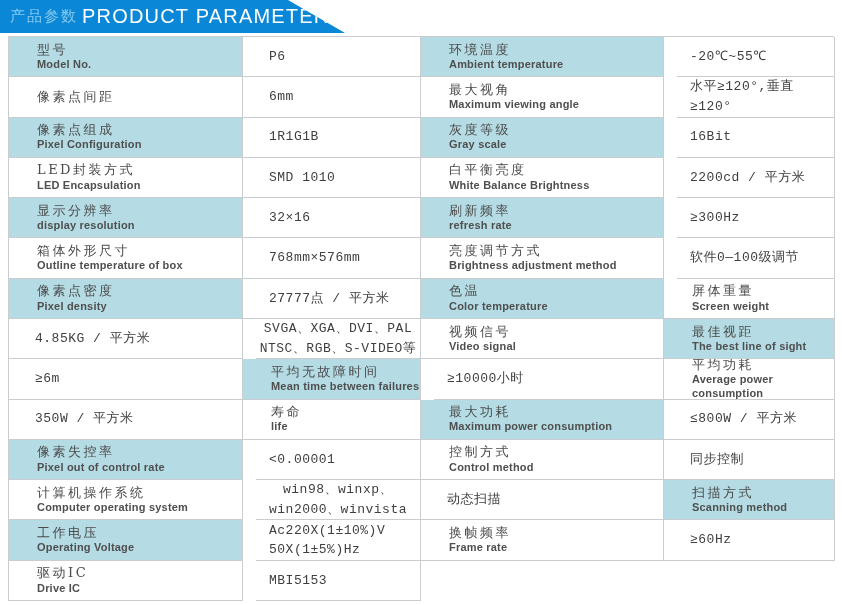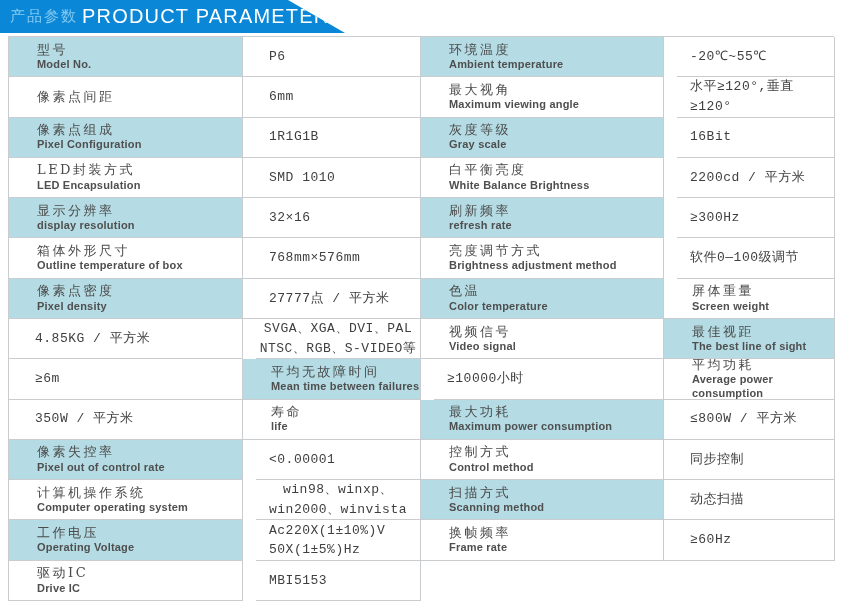--- a/index.html
+++ b/index.html
@@ -180,25 +180,25 @@
       <span class="label-zh">控制方式</span>
       <span class="label-en">Control method</span>
     </div>
     <div class="cell value-cell left-col">同步控制</div>
     <div class="cell label-cell">
       <span class="label-zh">计算机操作系统</span>
       <span class="label-en">Computer operating system</span>
     </div>
     <div class="cell value-cell right-col centered">win98、winxp、
 win2000、winvista</div>
+    <div class="cell value-cell left-col">动态扫描</div>
     <div class="cell label-cell tinted">
       <span class="label-zh">扫描方式</span>
       <span class="label-en">Scanning method</span>
     </div>
-    <div class="cell value-cell left-col">动态扫描</div>
     <div class="cell label-cell tinted">
       <span class="label-zh">工作电压</span>
       <span class="label-en">Operating Voltage</span>
     </div>
     <div class="cell value-cell right-col">Ac220X(1±10%)V
 50X(1±5%)Hz</div>
     <div class="cell label-cell">
       <span class="label-zh">换帧频率</span>
       <span class="label-en">Frame rate</span>
     </div>

